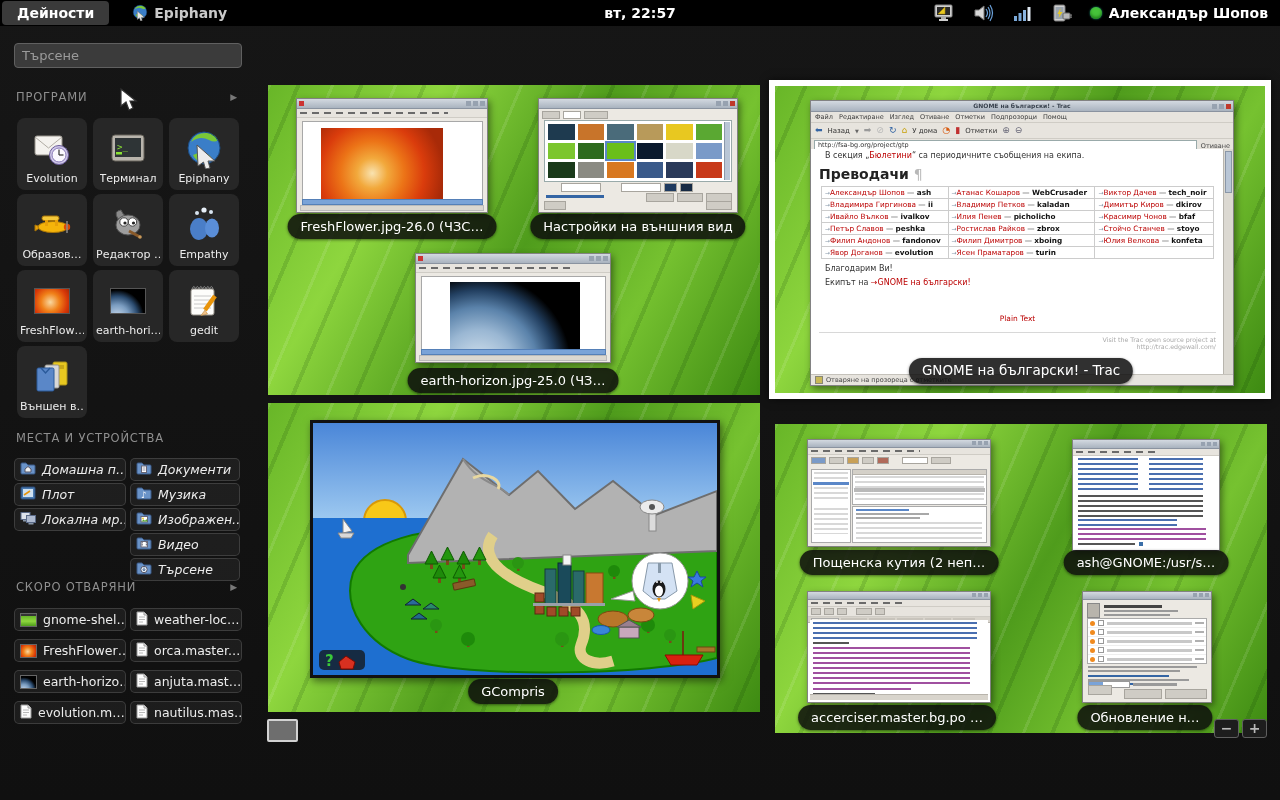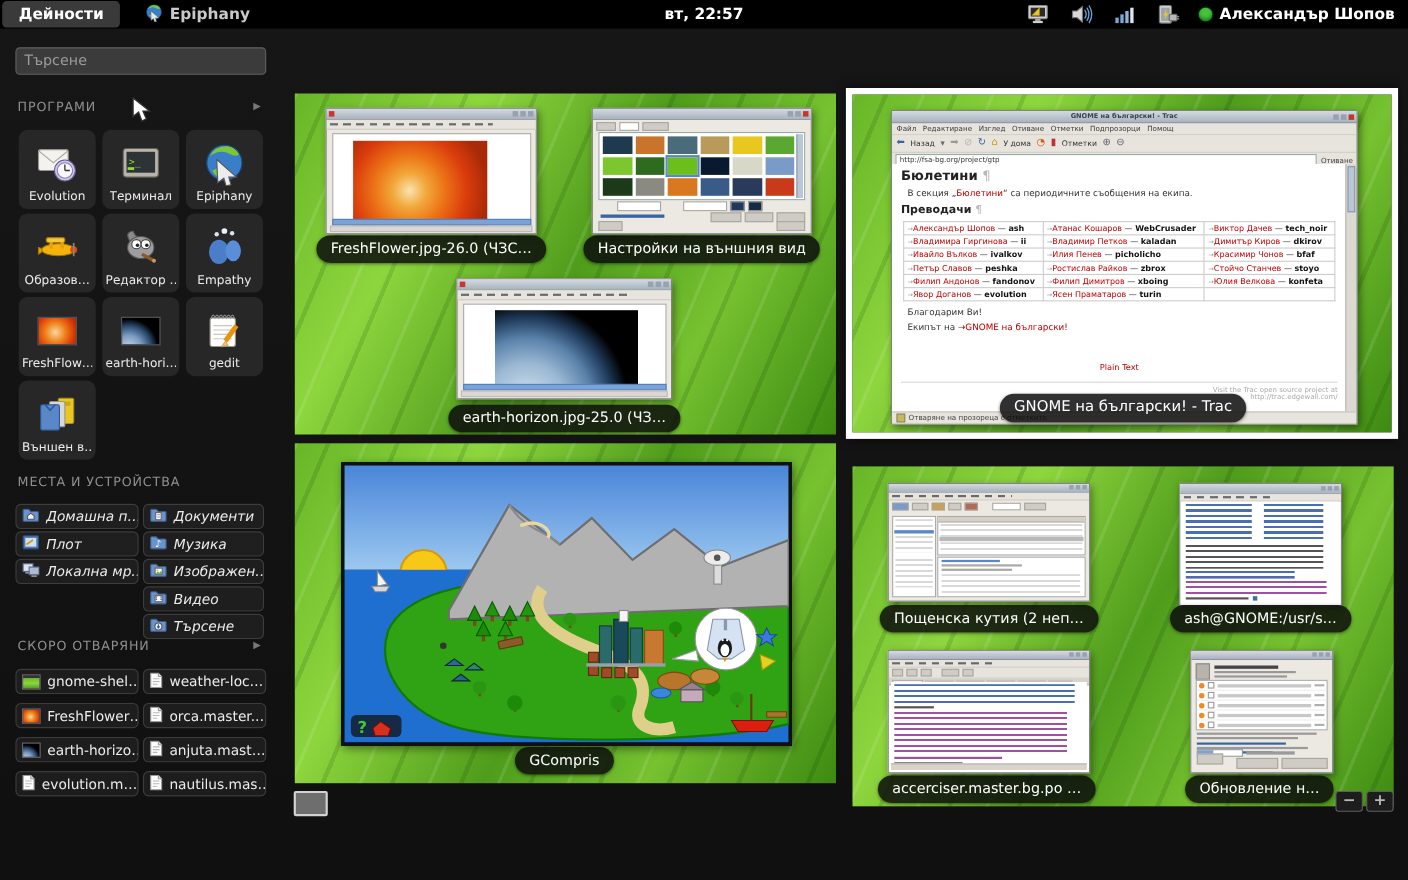--- a/index.html
+++ b/index.html
@@ -66,21 +66,21 @@
   .urlrow{display:flex;align-items:center;height:13px;background:#e7e4de;border-bottom:1px solid #c5c2bb;padding:0 3px;gap:4px;}
   .urlbox{flex:1;height:9px;background:#fff;border:1px solid #9aa;font-size:6.5px;color:#333;line-height:9px;padding:0 3px;white-space:nowrap;overflow:hidden;}
   .gobtn{font-size:6.5px;color:#444;}
   .tracbody{position:absolute;left:0;right:9px;top:48px;bottom:10px;background:#fff;overflow:hidden;padding:2px 8px;box-sizing:border-box;}
   .tracscroll{position:absolute;right:0;top:48px;bottom:10px;width:9px;background:#dcd9d2;border-left:1px solid #b8b5ae;}
   .tracscroll .thumb{position:absolute;left:1px;right:1px;top:2px;height:40px;background:#b9c6d6;border:1px solid #8a97a8;}
   .trac-h1{font-size:12px;font-weight:bold;color:#222;margin:2px 0 4px;}
   .pilc{color:#b8b8b8;font-weight:normal;}
   .trac-p{font-size:8px;color:#333;margin:0 0 6px 6px;}
   .redlink{color:#bb0000;}
-  .trac-h2{font-size:10px;font-weight:bold;color:#222;margin:4px 0 4px;}
+  .trac-h2{font-size:14px;font-weight:bold;color:#222;margin:4px 0 4px;}
   table.trans{border-collapse:collapse;width:99%;margin-left:2px;}
   table.trans td{border:1px solid #ccc;font-size:7.3px;color:#333;padding:1px 3px;white-space:nowrap;overflow:hidden;}
   table.trans .nm{color:#bb0000;}
   table.trans .nk{font-weight:bold;color:#111;}
   table.trans .ar{color:#8899aa;font-size:6px;}
   .trac-small{font-size:8px;color:#333;margin:5px 0 0 6px;}
   .trac-center{text-align:center;font-size:7.5px;margin-top:9px;}
   .trac-footer{display:flex;justify-content:space-between;border-top:1px solid #d8d8d8;margin-top:9px;padding-top:3px;font-size:6.3px;color:#aaa;}
   .traclogo{font-weight:bold;font-size:9px;color:#3a3a3a;}
   .statusrow{position:absolute;left:0;right:0;bottom:0;height:10px;background:#e7e4de;border-top:1px solid #c5c2bb;font-size:6.5px;color:#444;display:flex;align-items:center;gap:3px;padding:0 4px;}
@@ -580,21 +580,20 @@
         <span class="tool-glyph" style="color:#c03030;">▮</span>
         <span>Отметки</span>
         <span class="tool-glyph" style="color:#667;">⊕</span>
         <span class="tool-glyph" style="color:#667;">⊖</span>
       </div>
       <div class="urlrow">
         <div class="urlbox">http://fsa-bg.org/project/gtp</div>
         <span class="gobtn">Отиване</span>
       </div>
       <div class="tracbody">
-        <div class="trac-h1"><span>Бюлетини</span> <span class="pilc">¶</span></div>
         <div class="trac-p"><span>В секция „</span><span class="redlink">Бюлетини</span><span>“ са периодичните съобщения на екипа.</span></div>
         <div class="trac-h2"><span>Преводачи</span> <span class="pilc">¶</span></div>
         <table class="trans">
           <tbody>
               <tr>
             <td><span class="ar">→</span><span class="nm">Александър Шопов</span><span> — </span><span class="nk">ash</span></td>
             <td><span class="ar">→</span><span class="nm">Атанас Кошаров</span><span> — </span><span class="nk">WebCrusader</span></td>
             <td><span class="ar">→</span><span class="nm">Виктор Дачев</span><span> — </span><span class="nk">tech_noir</span></td>
           </tr>
           <tr>

